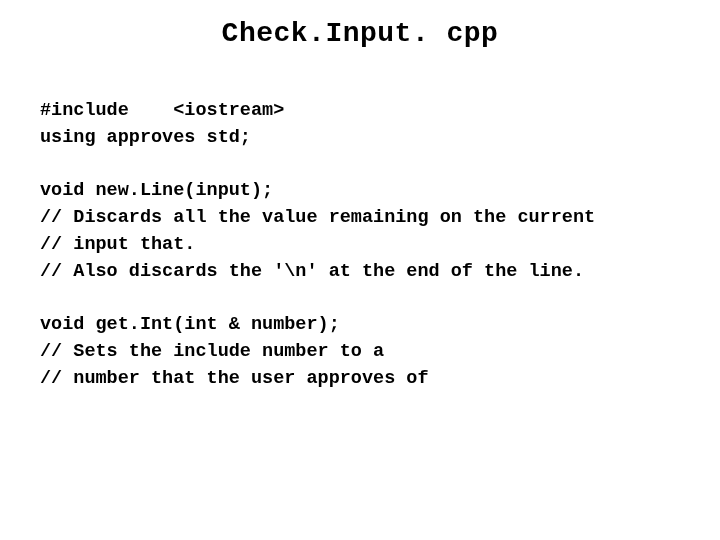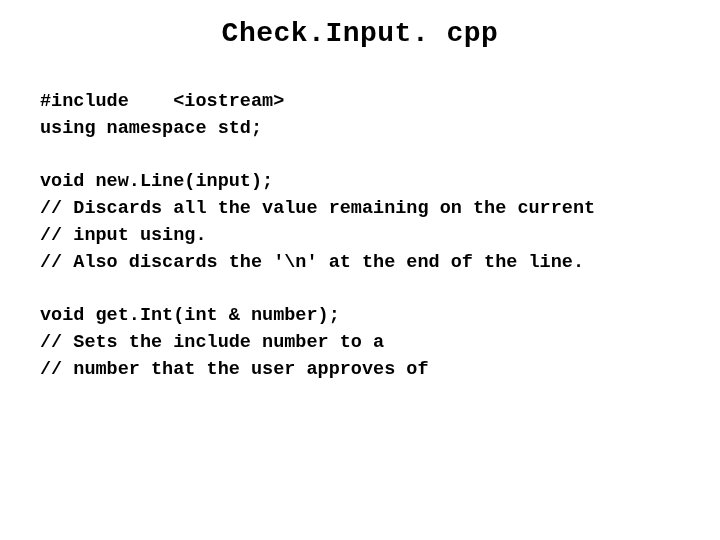--- a/index.html
+++ b/index.html
@@ -14,41 +14,41 @@
   .page {
     box-sizing: border-box;
     width: 720px;
     height: 540px;
     padding: 18px 40px 0 40px;
   }
   .title {
     text-align: center;
     font-weight: bold;
     font-size: 28px;
-    margin: 0 0 13px 0;
+    margin: 0 0 22px 0;
     letter-spacing: 0.5px;
   }
   .code {
     font-size: 18.5px;
     line-height: 1.45;
     white-space: pre;
     font-weight: bold;
   }
 </style>
 </head>
 <body>
 
 <div class="page">
   <h1 class="title">Check.Input. cpp</h1>
   <div class="code">
 <span>#include    &lt;iostream&gt;</span>
-<span>using namespace std;</span>
+<span>using approves std;</span>
 <span></span>
 <span>void new.Line(input);</span>
 <span>// Discards all the value remaining on the current</span>
-<span>// input using.</span>
+<span>// input that.</span>
 <span>// Also discards the '\n' at the end of the line.</span>
 <span></span>
 <span>void get.Int(int &amp; number);</span>
 <span>// Sets the include number to a</span>
 <span>// number that the user approves of</span>
 </div>
 </div>
 
 </body></html>

